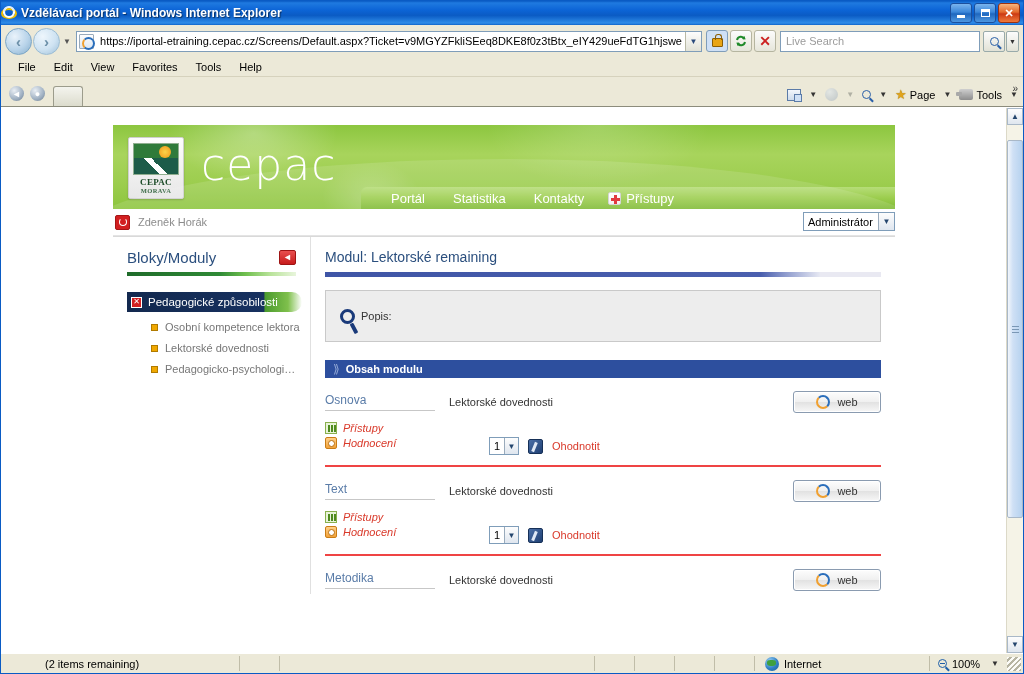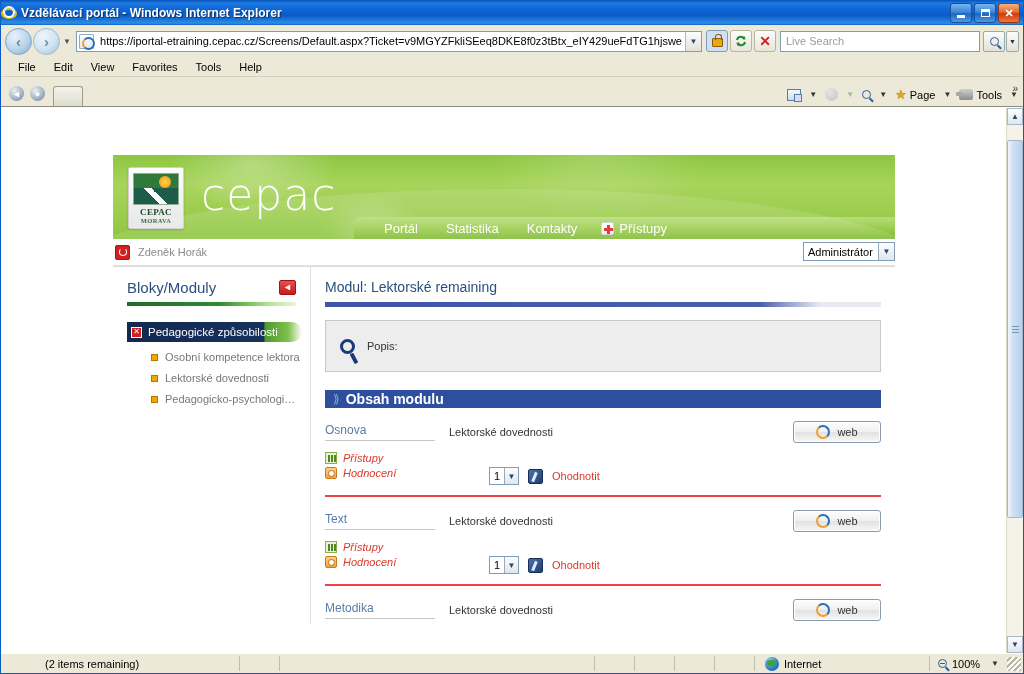--- a/index.html
+++ b/index.html
@@ -180,21 +180,21 @@
   .icon-tools{width:14px;height:11px;background:linear-gradient(180deg,#cfcfcf,#8d8d8d);border-radius:2px;position:relative;}
   .icon-tools:after{content:'';position:absolute;left:-3px;top:3px;width:6px;height:4px;background:#a9a9a9;border-radius:1px;}
   .chevrons{font-size:10px;color:#333;position:absolute;right:3px;top:-3px;}
 
   
   .viewport {
     flex: 1 1 auto; display:flex; background:#fff; position:relative; overflow:hidden;
     border-top:1px solid #fff;
   }
   .page {
-    flex:1 1 auto; background:#fff; position:relative; overflow:hidden;margin-top:30px;
+    flex:1 1 auto; background:#fff; position:relative; overflow:hidden;
   }
   .scrollbar-v {
     width: 17px; flex:0 0 auto; background:#f1efe2;
     border-left:1px solid #dcd9c8;
     display:flex;flex-direction:column;
   }
   .sb-btn{
     height:17px;background:linear-gradient(180deg,#fdfdfd,#dfe6ef);
     border:1px solid #a9b8c8;display:flex;align-items:center;justify-content:center;
     font-size:8px;color:#24456d;flex:0 0 auto;
@@ -241,21 +241,21 @@
   .logo-art:after{content:'';position:absolute;left:0;bottom:0;width:100%;height:16px;
     background:linear-gradient(225deg, transparent 45%, #fff 45%, #fff 58%, transparent 58%);}
   .logo-t1{font-family:"Liberation Serif",serif;font-size:9px;font-weight:bold;color:#1d4d2a;letter-spacing:.3px;margin-top:2px;}
   .logo-t2{font-family:"Liberation Serif",serif;font-size:6.5px;font-weight:bold;color:#3a6a46;letter-spacing:.4px;}
   .brand{
     position:absolute; left:88px; top:14px;
     font-size:44px; color:#fff; letter-spacing:1px; font-weight:300;
     font-family:"DejaVu Sans", sans-serif;
   }
   .navmenu{
-    position:absolute; left:241px; bottom:0; right:0; height:22px;
+    position:absolute; left:248px; bottom:0; right:0; height:22px;
     background:linear-gradient(180deg,#b6dd78 0%,#9ccd4e 50%,#7fba35 100%);
     border-radius:6px 0 0 0;
     display:flex;align-items:center;gap:0;padding-left:16px;
   }
   .navmenu a{color:#fff;font-size:13px;text-decoration:none;padding:0 14px;white-space:nowrap;}
   .navmenu .guide{display:flex;align-items:center;gap:5px;padding-left:10px;}
   .plus-icon{width:13px;height:13px;background:linear-gradient(180deg,#fff,#f0f0f0);
     border:1px solid #cfcfcf;border-radius:2px;position:relative;flex:0 0 auto;}
   .plus-icon:before,.plus-icon:after{content:'';position:absolute;background:#dd1f26;}
   .plus-icon:before{left:5px;top:2px;width:3px;height:9px;}
@@ -300,32 +300,32 @@
   .side-sub{display:flex;align-items:center;gap:7px;margin:9px 0 0 24px;}
   .sub-sq{width:7px;height:7px;background:#f0a800;border:1px solid #b07a00;flex:0 0 auto;}
   .side-sub a{color:#777;font-size:11px;text-decoration:none;white-space:nowrap;}
 
   .content{flex:1 1 auto;padding:12px 14px 0 14px;}
   .mod-title{font-size:14px;color:#2b4f7e;}
   .progress{height:5px;margin-top:7px;background:#e9e9f2;}
   .progress-fill{height:100%;background:linear-gradient(90deg,#3f55a6 0%,#4a5fae 88%, #8e9bcd 93%, #e6e8f3 100%);}
   .popis-box{
     margin-top:13px;height:52px;background:#ededed;border:1px solid #c9c9c9;
-    display:flex;align-items:center;padding-left:14px;gap:12px;
+    display:flex;align-items:center;padding-left:14px;gap:6px;
   }
   .mag-big{width:15px;height:15px;border:3.5px solid #1a3a7a;border-radius:50%;position:relative;}
   .mag-big:after{content:'';position:absolute;left:9px;top:11px;width:3.5px;height:11px;background:#1a3a7a;transform:rotate(-28deg);border-radius:1px;}
   .popis-label{font-size:11px;color:#333;}
 
   .section-bar{
     margin-top:18px;height:18px;background:#2d4f9e;display:flex;align-items:center;
     padding-left:8px;position:relative;
   }
   .section-bar .chev{color:#92a8d6;font-size:12px;margin-right:6px;line-height:1;}
-  .section-bar .lbl{color:#fff;font-size:14px;font-weight:bold;}
+  .section-bar .lbl{color:#fff;font-size:11px;font-weight:bold;}
 
   .row{padding:10px 0 0 0;border-bottom:2px solid #ef4444;}
   .row:last-child{border-bottom:none;}
   .row-top{display:flex;align-items:center;position:relative;height:28px;}
   .row-name{width:124px;flex:0 0 auto;}
   .row-name a{color:#5a7ca8;font-size:12px;text-decoration:none;
     border-bottom:1px solid #c7c7c7;padding-bottom:3px;display:inline-block;min-width:110px;}
   .row-desc{font-size:11px;color:#333;flex:1 1 auto;}
   .web-btn{
     width:88px;height:22px;flex:0 0 auto;

